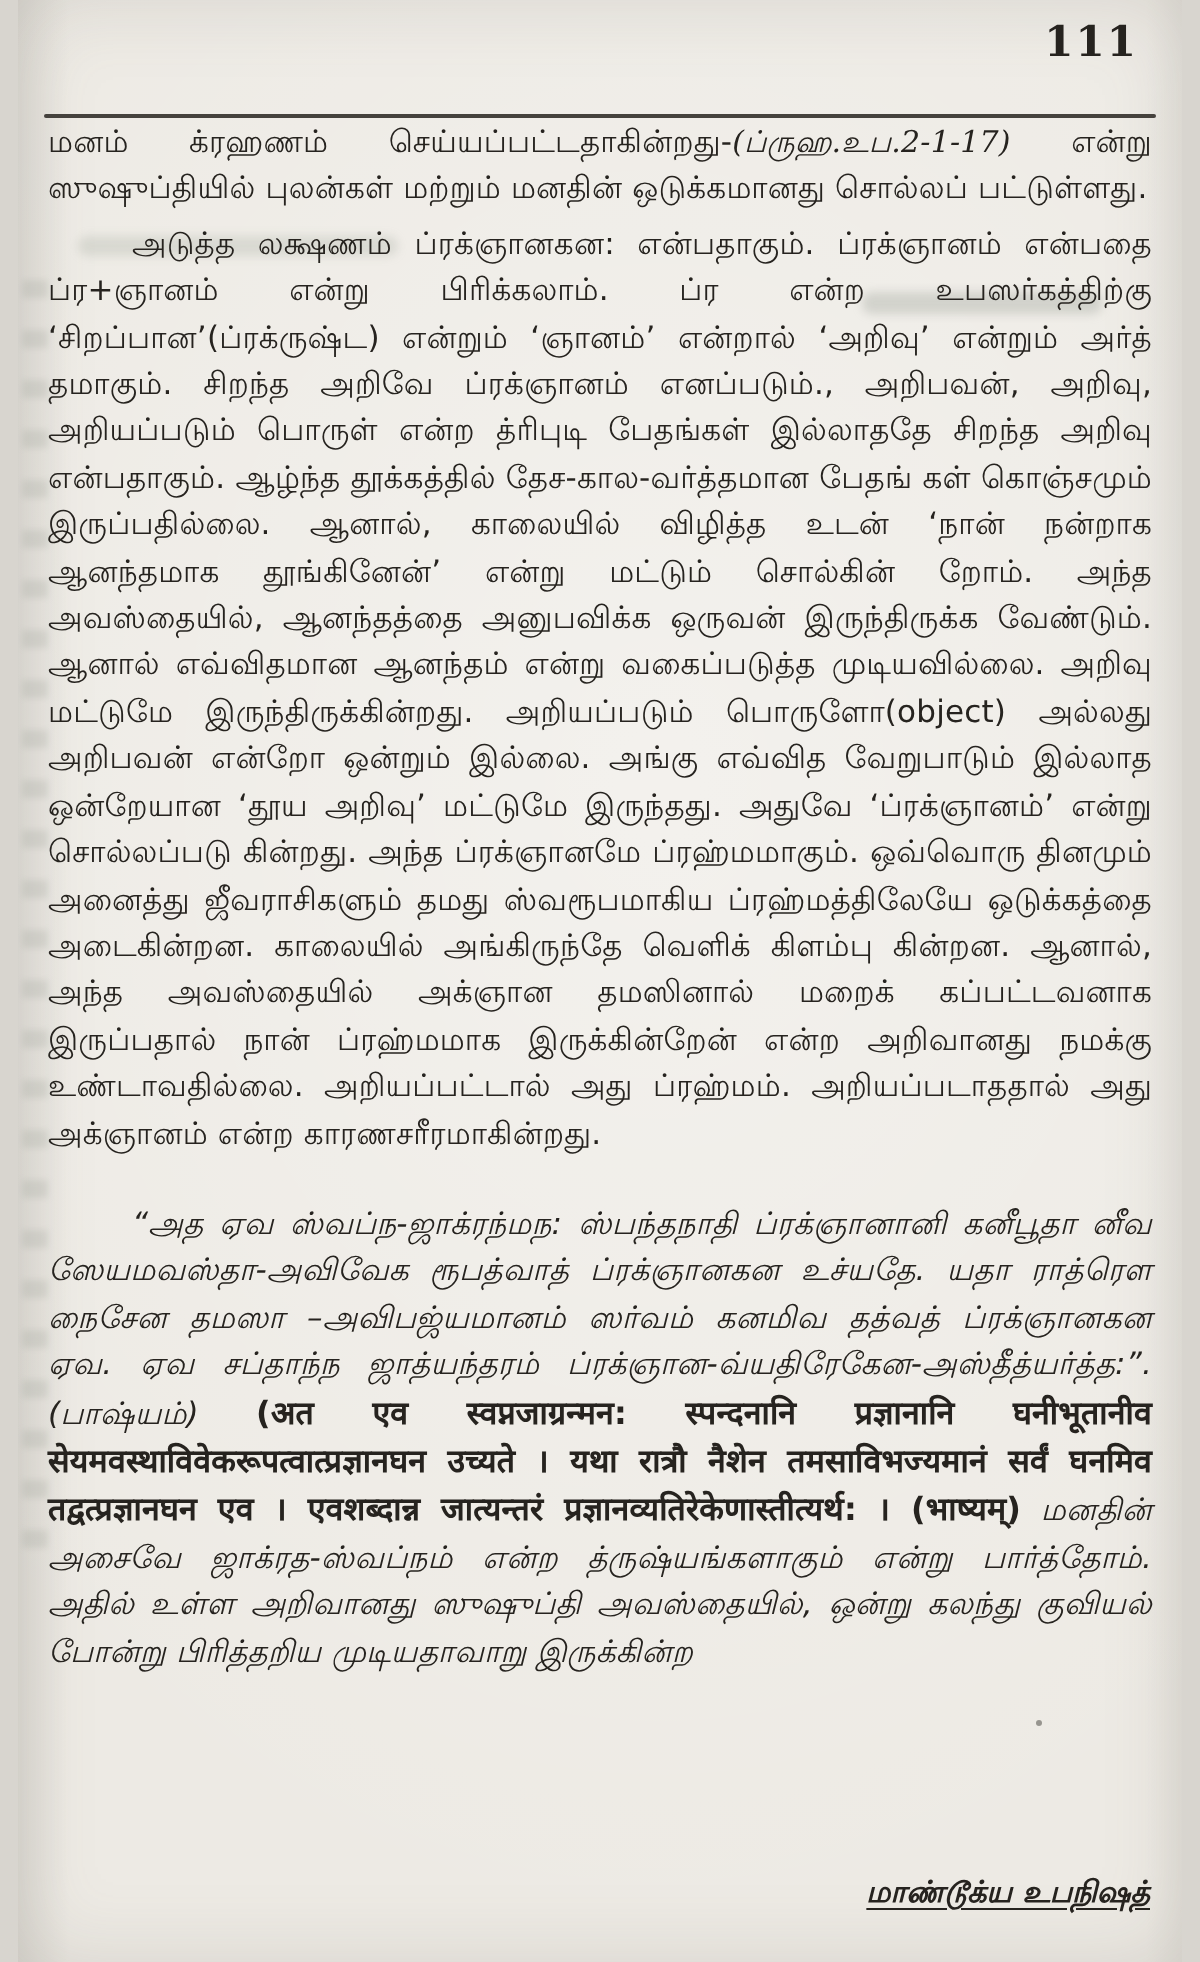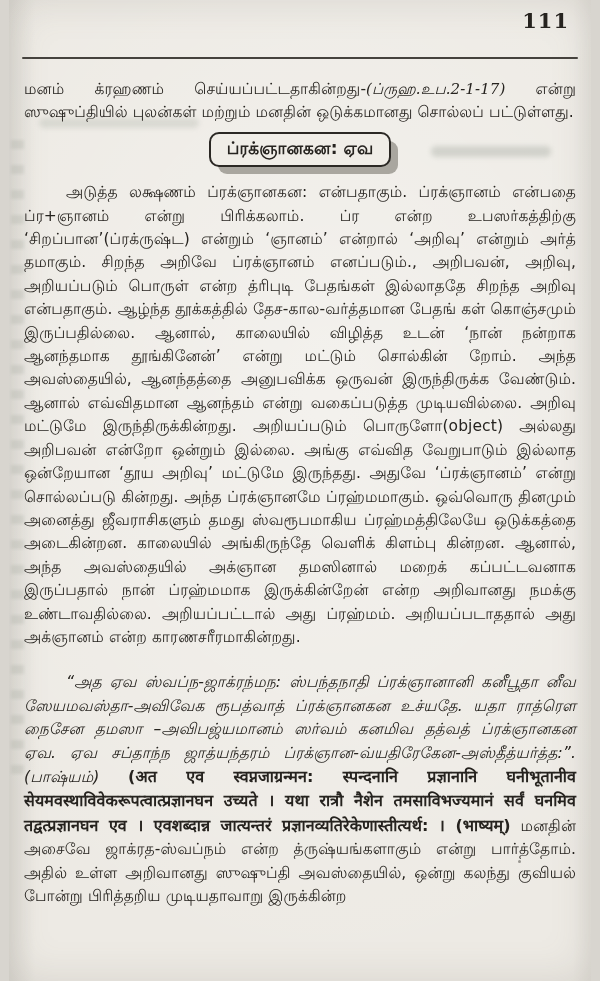--- a/index.html
+++ b/index.html
@@ -27,21 +27,21 @@
   .page-number{
     position:absolute; top:8px; right:22px;
     font-family:"DejaVu Serif", serif;
     font-weight:bold; font-size:21px; letter-spacing:1px;
   }
   .header-rule{
     position:absolute; top:57px; left:13px; right:13px;
     height:2px; background:var(--rule); border-radius:1px;
   }
   .content{
-    position:absolute; top:78px; left:15px; right:15px;
+    position:absolute; top:60px; left:15px; right:15px;
     text-align:justify;
     font-size:15.5px; line-height:23.4px;
     letter-spacing:0.1px;
   }
   p{margin:0;}
   .para-intro{margin-bottom:4px;}
   .citation{font-style:italic; font-family:"DejaVu Serif", serif; font-size:15px;}
   .heading-box{
     display:table;
     margin:7px auto 14px auto;
@@ -50,21 +50,21 @@
     border-radius:10px;
     background:#f0ede7;
     box-shadow:8px 8px 0 -1px var(--box-shadow-color);
     font-weight:bold; font-size:17px;
     text-align:center;
   }
   .para-main{text-indent:42px; margin-bottom:22px;}
   .para-quote{text-indent:42px;}
   .quote-tamil{font-weight:normal; font-style:italic;}
   .quote-sanskrit{font-weight:bold; font-style:normal; font-size:16px;}
-  .quote-tamil-end{font-weight:normal;}
+  .quote-tamil-end{font-weight:normal;font-style:italic;}
   .footer-title{
     position:absolute; bottom:24px; right:16px;
     font-weight:bold; font-style:italic;
     font-size:15px;
     text-decoration:underline;
     text-underline-offset:3px;
   }
   
   .ghost-col{
     position:absolute; left:2px; top:140px; width:13px; height:640px;
@@ -102,28 +102,26 @@
   <div class="ghost-dot"></div>
 
   <div class="page-number">111</div>
 
   <div class="header-rule"></div>
 
   <div class="content">
 
     <p class="para-intro"><span>மனம் க்ரஹணம் செய்யப்பட்டதாகின்றது-</span><span class="citation">(ப்ருஹ.உப.2-1-17)</span><span> என்று ஸுஷுப்தியில் புலன்கள் மற்றும் மனதின் ஒடுக்கமானது சொல்லப் பட்டுள்ளது.</span></p>
 
-    <div class="heading-box">
-      <span>ப்ரக்ஞானகன: ஏவ</span>
-    </div>
 
     <p class="para-main">அடுத்த லக்ஷணம் ப்ரக்ஞானகன: என்பதாகும். ப்ரக்ஞானம் என்பதை ப்ர+ஞானம் என்று பிரிக்கலாம். ப்ர என்ற உபஸர்கத்திற்கு ‘சிறப்பான’(ப்ரக்ருஷ்ட) என்றும் ‘ஞானம்’ என்றால் ‘அறிவு’ என்றும் அர்த் தமாகும். சிறந்த அறிவே ப்ரக்ஞானம் எனப்படும்., அறிபவன், அறிவு, அறியப்படும் பொருள் என்ற த்ரிபுடி பேதங்கள் இல்லாததே சிறந்த அறிவு என்பதாகும். ஆழ்ந்த தூக்கத்தில் தேச-கால-வர்த்தமான பேதங் கள் கொஞ்சமும் இருப்பதில்லை. ஆனால், காலையில் விழித்த உடன் ‘நான் நன்றாக ஆனந்தமாக தூங்கினேன்’ என்று மட்டும் சொல்கின் றோம். அந்த அவஸ்தையில், ஆனந்தத்தை அனுபவிக்க ஒருவன் இருந்திருக்க வேண்டும். ஆனால் எவ்விதமான ஆனந்தம் என்று வகைப்படுத்த முடியவில்லை. அறிவு மட்டுமே இருந்திருக்கின்றது. அறியப்படும் பொருளோ(object) அல்லது அறிபவன் என்றோ ஒன்றும் இல்லை. அங்கு எவ்வித வேறுபாடும் இல்லாத ஒன்றேயான ‘தூய அறிவு’ மட்டுமே இருந்தது. அதுவே ‘ப்ரக்ஞானம்’ என்று சொல்லப்படு கின்றது. அந்த ப்ரக்ஞானமே ப்ரஹ்மமாகும். ஒவ்வொரு தினமும் அனைத்து ஜீவராசிகளும் தமது ஸ்வரூபமாகிய ப்ரஹ்மத்திலேயே ஒடுக்கத்தை அடைகின்றன. காலையில் அங்கிருந்தே வெளிக் கிளம்பு கின்றன. ஆனால், அந்த அவஸ்தையில் அக்ஞான தமஸினால் மறைக் கப்பட்டவனாக இருப்பதால் நான் ப்ரஹ்மமாக இருக்கின்றேன் என்ற அறிவானது நமக்கு உண்டாவதில்லை. அறியப்பட்டால் அது ப்ரஹ்மம். அறியப்படாததால் அது அக்ஞானம் என்ற காரணசரீரமாகின்றது.</p>
 
     <p class="para-quote">
       <span class="quote-tamil">“அத ஏவ ஸ்வப்ந-ஜாக்ரந்மந: ஸ்பந்தநாதி ப்ரக்ஞானானி கனீபூதா னீவ ஸேயமவஸ்தா-அவிவேக ரூபத்வாத் ப்ரக்ஞானகன உச்யதே. யதா ராத்ரௌ நைசேன தமஸா –அவிபஜ்யமானம் ஸர்வம் கனமிவ தத்வத் ப்ரக்ஞானகன ஏவ. ஏவ சப்தாந்ந ஜாத்யந்தரம் ப்ரக்ஞான-வ்யதிரேகேன-அஸ்தீத்யர்த்த:”.(பாஷ்யம்)</span>
       <span class="quote-sanskrit">(अत एव स्वप्नजाग्रन्मन: स्पन्दनानि प्रज्ञानानि घनीभूतानीव सेयमवस्थाविवेकरूपत्वात्प्रज्ञानघन उच्यते । यथा रात्रौ नैशेन तमसाविभज्यमानं सर्वं घनमिव तद्वत्प्रज्ञानघन एव । एवशब्दान्न जात्यन्तरं प्रज्ञानव्यतिरेकेणास्तीत्यर्थ: । (भाष्यम्)</span>
       <span class="quote-tamil-end">மனதின் அசைவே ஜாக்ரத-ஸ்வப்நம் என்ற த்ருஷ்யங்களாகும் என்று பார்த்தோம். அதில் உள்ள அறிவானது ஸுஷுப்தி அவஸ்தையில், ஒன்று கலந்து குவியல் போன்று பிரித்தறிய முடியதாவாறு இருக்கின்ற</span>
     </p>
 
   </div>
 
+  <div class="footer-title">மாண்டூக்ய உபநிஷத்</div>
 
 </div>
 
 </body></html>

